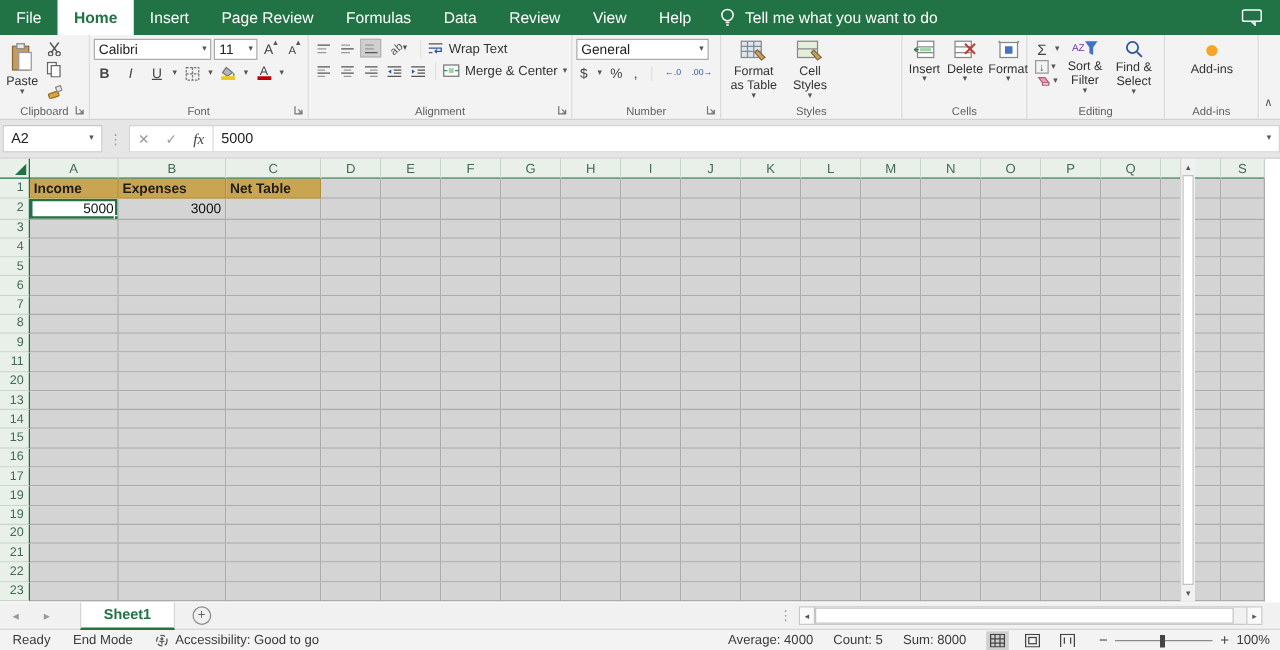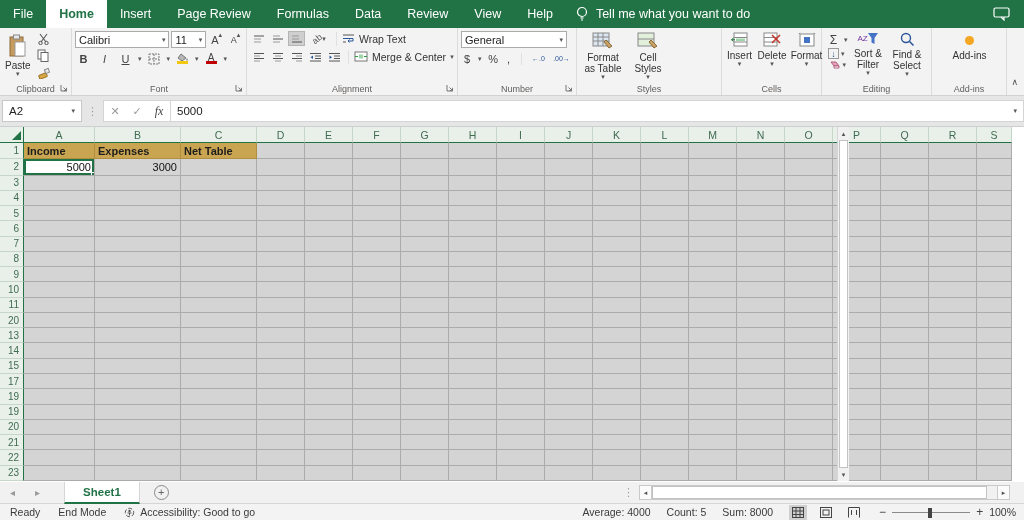--- a/index.html
+++ b/index.html
@@ -1,18 +1,18 @@
 <!DOCTYPE html>
 <html><head>
 <meta charset="utf-8">
 <style>
   * { box-sizing: border-box; margin: 0; padding: 0; }
   html,body { width:1024px; height:520px; overflow:hidden;
     font-family:"Liberation Sans",sans-serif; background:#fff; }
-  .app { position:relative; width:849px; height:520px; }
+  .app { position:relative; width:956px; height:520px; }
 
   
   .titlebar { position:absolute; top:0; left:0; width:1024px; height:28px;
     background:#217346; display:flex; align-items:stretch; color:#fff; }
   .menu-tab { padding:0 13px; font-size:12.5px; line-height:28px; cursor:default; white-space:nowrap; }
   .menu-tab.active { background:#fff; color:#217346; font-weight:bold; }
   .tellme { display:flex; align-items:center; gap:8px; font-size:12.5px; padding:0 10px; }
   .comment-ic { margin-left:auto; display:flex; align-items:center; padding-right:14px; }
 
   
@@ -731,42 +731,20 @@
           <div class="cell" style="width: 48px;"></div>
           <div class="cell" style="width: 48px;"></div>
           <div class="cell" style="width: 48px;"></div>
           <div class="cell" style="width: 48px;"></div>
           <div class="cell" style="width: 48px;"></div>
           <div class="cell" style="width: 48px;"></div>
           <div class="cell" style="width: 48px;"></div>
           <div class="cell" style="width: 35px;"></div>
         </div>
         <div class="grid-row">
-          <div class="row-h">10</div>
-          <div class="cell" style="width: 71px;"></div>
-          <div class="cell" style="width: 86px;"></div>
-          <div class="cell" style="width: 76px;"></div>
-          <div class="cell" style="width: 48px;"></div>
-          <div class="cell" style="width: 48px;"></div>
-          <div class="cell" style="width: 48px;"></div>
-          <div class="cell" style="width: 48px;"></div>
-          <div class="cell" style="width: 48px;"></div>
-          <div class="cell" style="width: 48px;"></div>
-          <div class="cell" style="width: 48px;"></div>
-          <div class="cell" style="width: 48px;"></div>
-          <div class="cell" style="width: 48px;"></div>
-          <div class="cell" style="width: 48px;"></div>
-          <div class="cell" style="width: 48px;"></div>
-          <div class="cell" style="width: 48px;"></div>
-          <div class="cell" style="width: 48px;"></div>
-          <div class="cell" style="width: 48px;"></div>
-          <div class="cell" style="width: 48px;"></div>
-          <div class="cell" style="width: 35px;"></div>
-        </div>
-        <div class="grid-row">
           <div class="row-h">11</div>
           <div class="cell" style="width: 71px;"></div>
           <div class="cell" style="width: 86px;"></div>
           <div class="cell" style="width: 76px;"></div>
           <div class="cell" style="width: 48px;"></div>
           <div class="cell" style="width: 48px;"></div>
           <div class="cell" style="width: 48px;"></div>
           <div class="cell" style="width: 48px;"></div>
           <div class="cell" style="width: 48px;"></div>
           <div class="cell" style="width: 48px;"></div>
@@ -842,20 +820,42 @@
           <div class="cell" style="width: 48px;"></div>
           <div class="cell" style="width: 48px;"></div>
           <div class="cell" style="width: 48px;"></div>
           <div class="cell" style="width: 48px;"></div>
           <div class="cell" style="width: 48px;"></div>
           <div class="cell" style="width: 48px;"></div>
           <div class="cell" style="width: 35px;"></div>
         </div>
         <div class="grid-row">
           <div class="row-h">15</div>
+          <div class="cell" style="width: 71px;"></div>
+          <div class="cell" style="width: 86px;"></div>
+          <div class="cell" style="width: 76px;"></div>
+          <div class="cell" style="width: 48px;"></div>
+          <div class="cell" style="width: 48px;"></div>
+          <div class="cell" style="width: 48px;"></div>
+          <div class="cell" style="width: 48px;"></div>
+          <div class="cell" style="width: 48px;"></div>
+          <div class="cell" style="width: 48px;"></div>
+          <div class="cell" style="width: 48px;"></div>
+          <div class="cell" style="width: 48px;"></div>
+          <div class="cell" style="width: 48px;"></div>
+          <div class="cell" style="width: 48px;"></div>
+          <div class="cell" style="width: 48px;"></div>
+          <div class="cell" style="width: 48px;"></div>
+          <div class="cell" style="width: 48px;"></div>
+          <div class="cell" style="width: 48px;"></div>
+          <div class="cell" style="width: 48px;"></div>
+          <div class="cell" style="width: 35px;"></div>
+        </div>
+        <div class="grid-row">
+          <div class="row-h">16</div>
           <div class="cell" style="width: 71px;"></div>
           <div class="cell" style="width: 86px;"></div>
           <div class="cell" style="width: 76px;"></div>
           <div class="cell" style="width: 48px;"></div>
           <div class="cell" style="width: 48px;"></div>
           <div class="cell" style="width: 48px;"></div>
           <div class="cell" style="width: 48px;"></div>
           <div class="cell" style="width: 48px;"></div>
           <div class="cell" style="width: 48px;"></div>
           <div class="cell" style="width: 48px;"></div>

